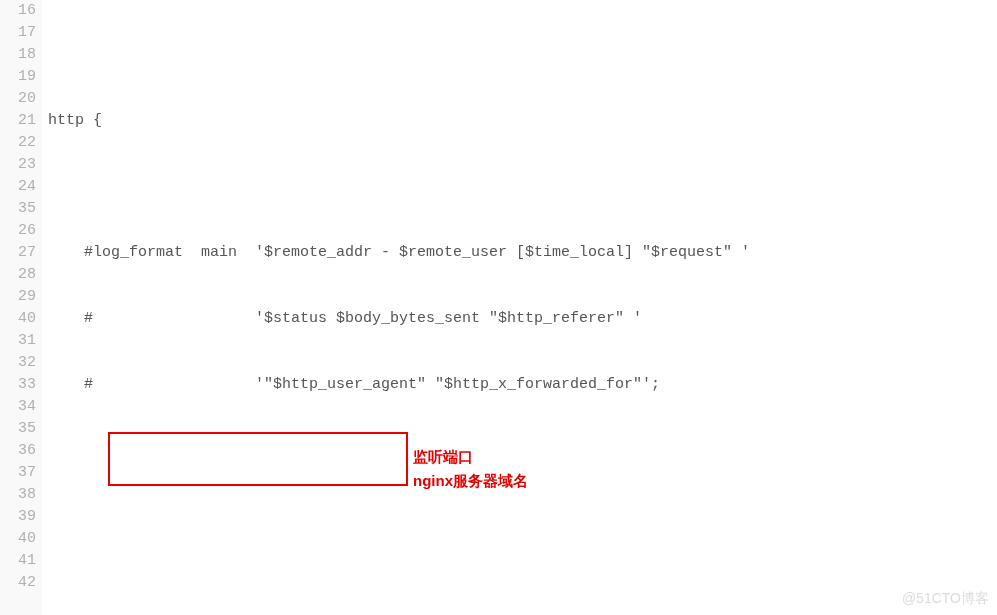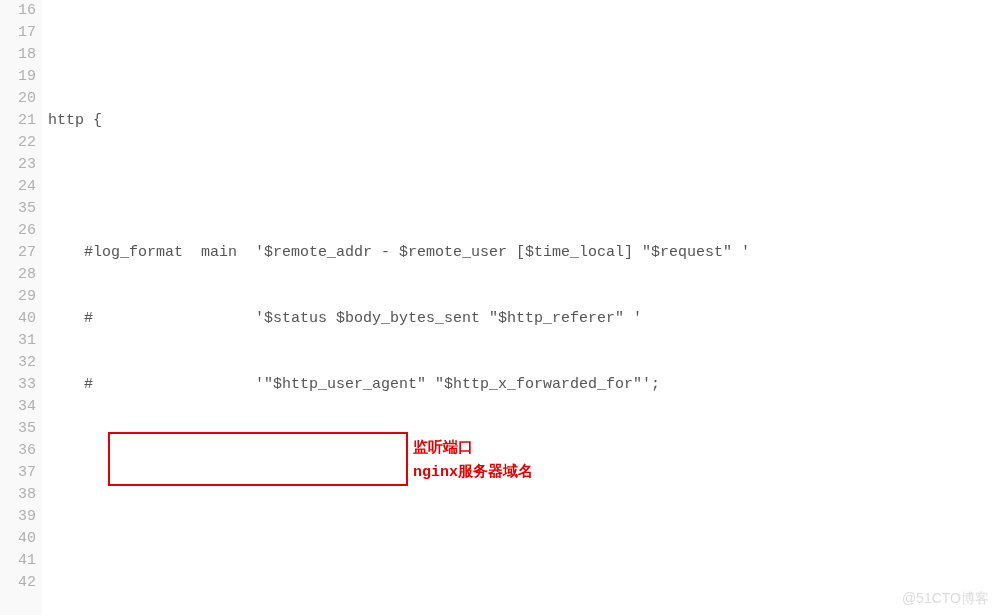--- a/index.html
+++ b/index.html
@@ -34,25 +34,26 @@
     color: #555;
   }
   .code div { height: 22px; }
   .redbox {
     position: absolute;
     border: 2px solid #e60000;
     pointer-events: none;
   }
   .annot {
     position: absolute;
-    font-family: Liberation Mono, monospace;
+    font-family: Liberation Sans, sans-serif;
     font-weight: bold;
     color: #e60000;
     font-size: 15px;
     white-space: nowrap;
+    margin-top: 8px;
   }
   .watermark {
     position: absolute;
     right: 8px;
     bottom: 6px;
     color: #dcdcdc;
     font-family: "Microsoft YaHei", sans-serif;
     font-size: 14px;
     margin-left: 31px;
   }

